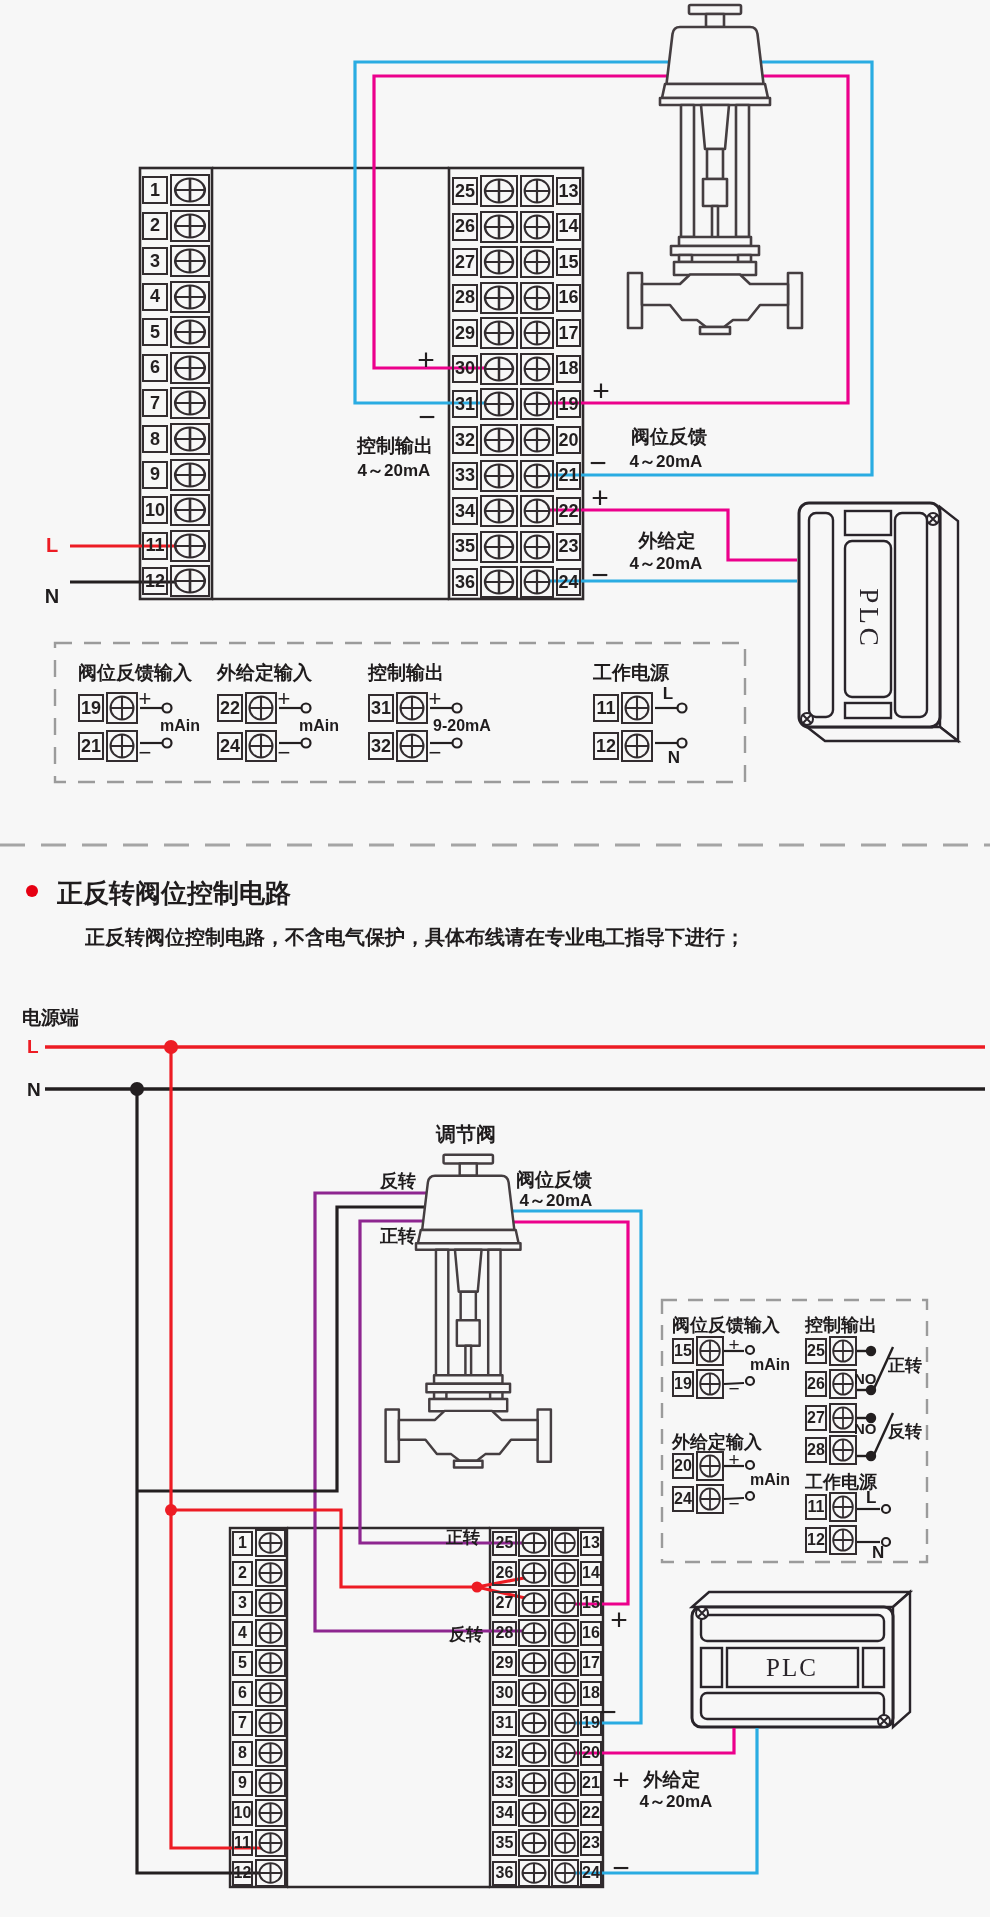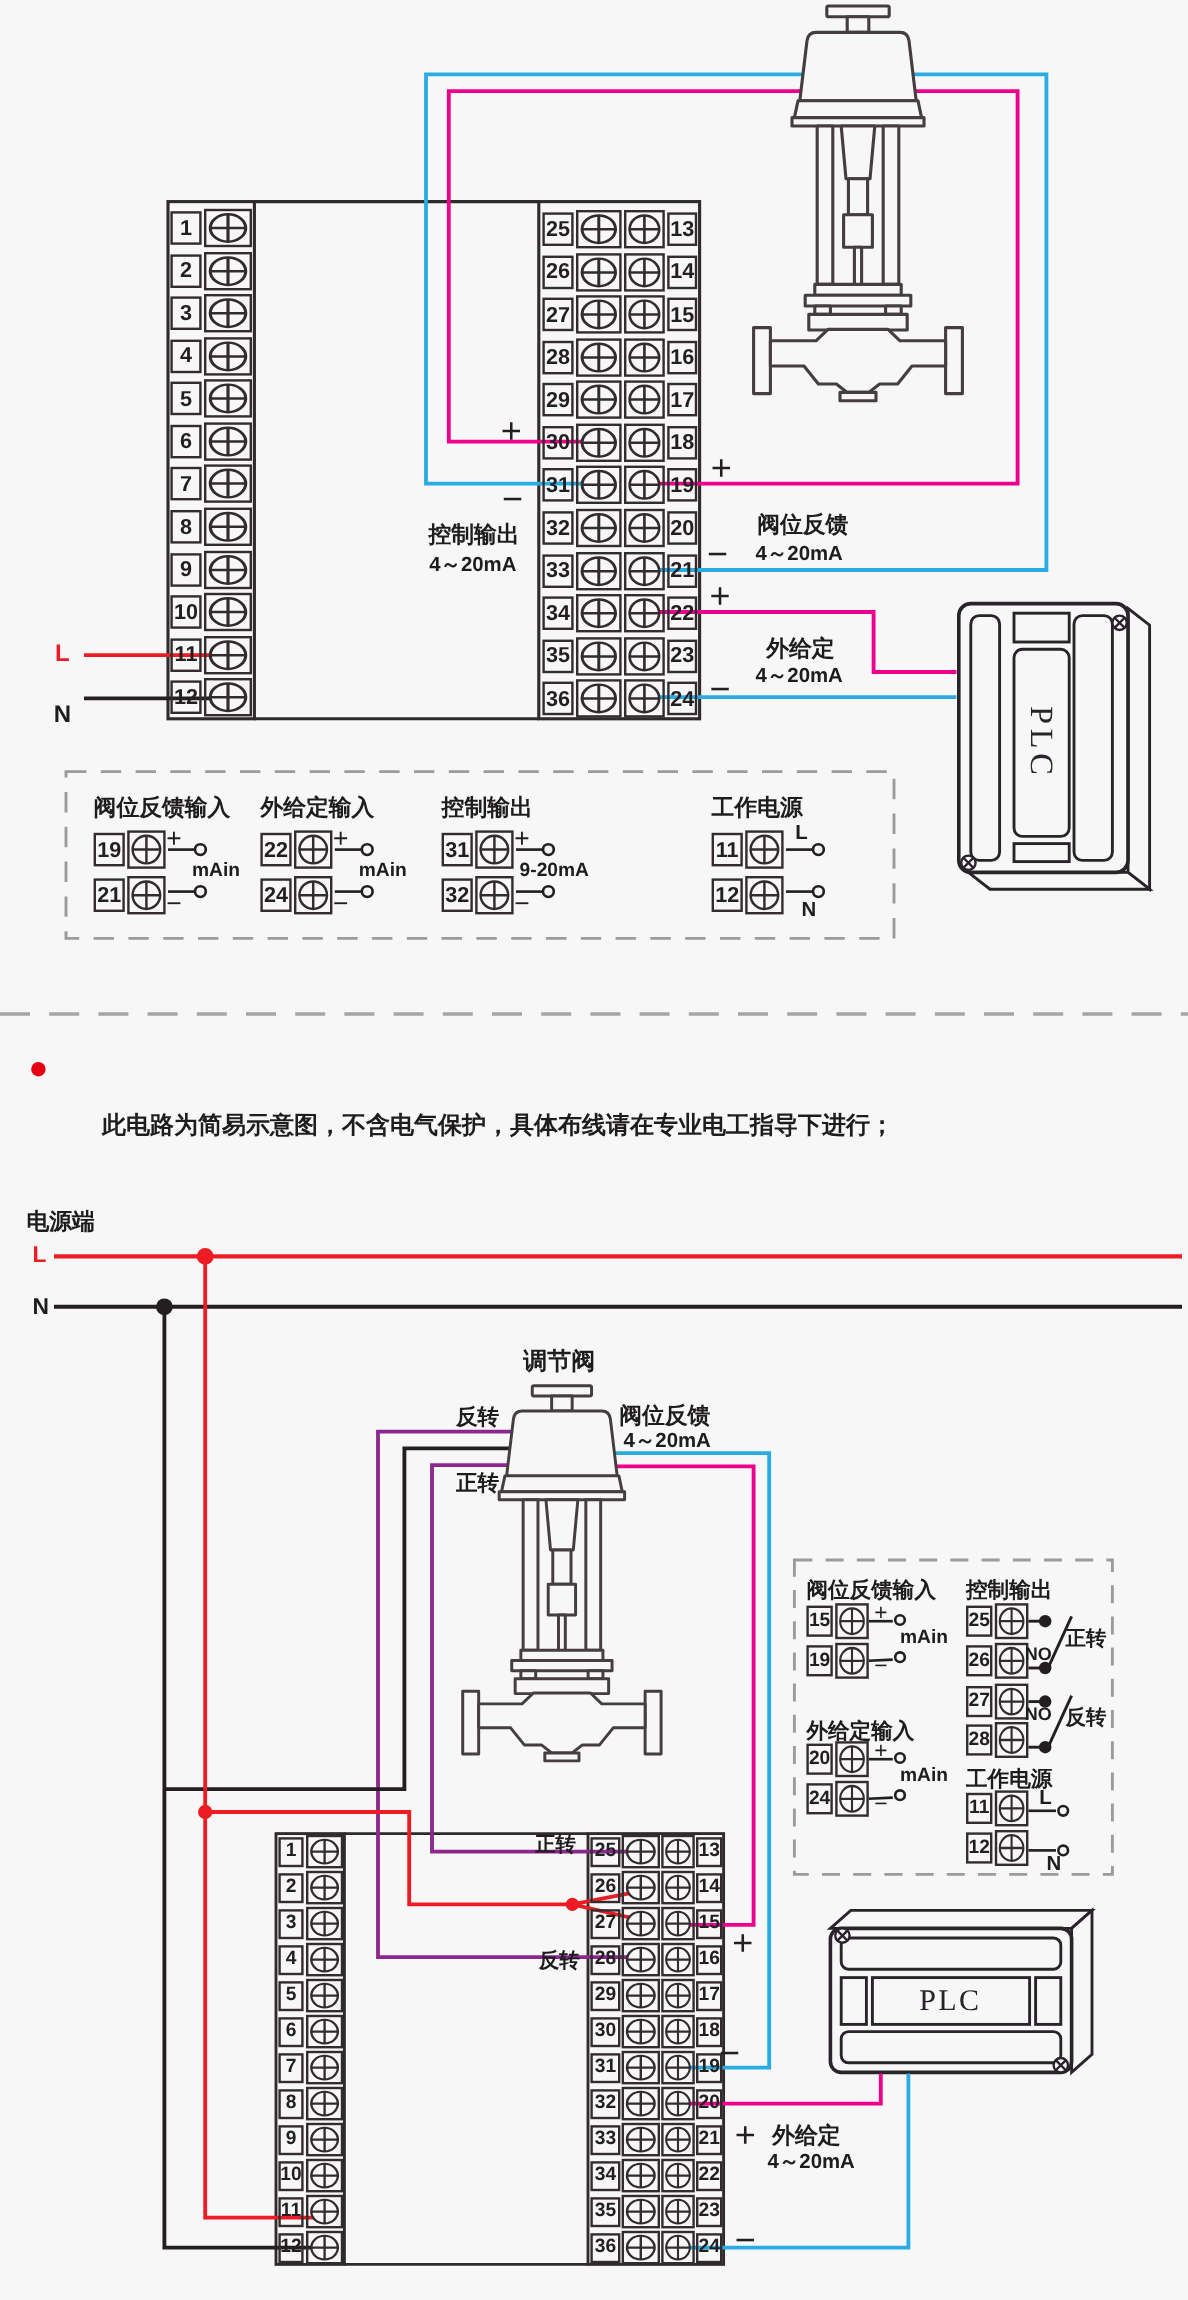--- a/index.html
+++ b/index.html
@@ -854,21 +854,22 @@
 <div class="lbl f16" style="left:160px;top:717px">mAin</div>
 <div class="lbl ctr sgn-m" style="left:284px;top:699px">+</div>
 <div class="lbl ctr sgn-m" style="left:284px;top:753px">−</div>
 <div class="lbl f16" style="left:299px;top:717px">mAin</div>
 <div class="lbl ctr sgn-m" style="left:435px;top:699px">+</div>
 <div class="lbl ctr sgn-m" style="left:435px;top:753px">−</div>
 <div class="lbl f16" style="left:433px;top:717px">9-20mA</div>
 <div class="lbl ctr f17" style="left:668px;top:694px;font-weight:700">L</div>
 <div class="lbl ctr f17" style="left:674px;top:758px;font-weight:700">N</div>
 
-<div class="lbl note" style="left:85px;top:924px">此电路为简易示意图，不含电气保护，具体布线请在专业电工指导下进行；</div>
+<div class="lbl title" style="left:57px;top:876px">正反转阀位控制电路</div>
+<div class="lbl note" style="left:85px;top:924px">正反转阀位控制电路，不含电气保护，具体布线请在专业电工指导下进行；</div>
 <div class="lbl f19" style="left:22px;top:1005px">电源端</div>
 <div class="lbl f19 red" style="left:27px;top:1036px;font-weight:700">L</div>
 <div class="lbl f19" style="left:27px;top:1079px;font-weight:700">N</div>
 <div class="lbl ctr f20" style="left:466px;top:1134px">调节阀</div>
 <div class="lbl ctr f18" style="left:398px;top:1181px">反转</div>
 <div class="lbl ctr f18" style="left:398px;top:1236px">正转</div>
 <div class="lbl ctr f19" style="left:554px;top:1180px">阀位反馈</div>
 <div class="lbl ctr f17" style="left:556px;top:1200px">4～20mA</div>
 
 <div class="lbl ctr f17" style="left:463px;top:1537px">正转</div>

